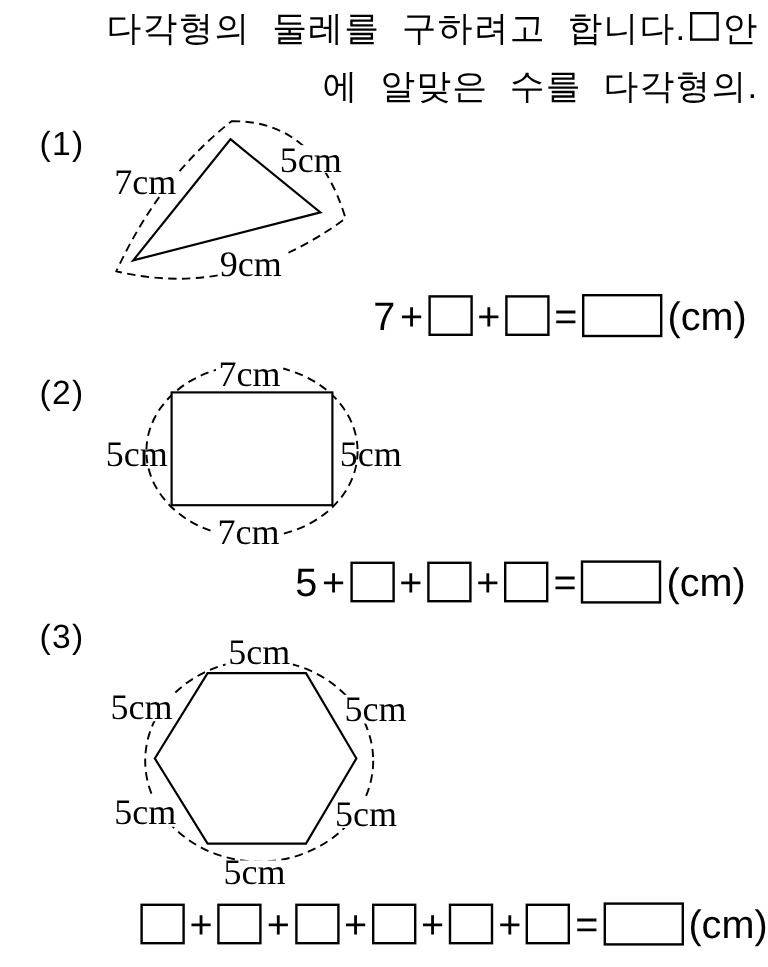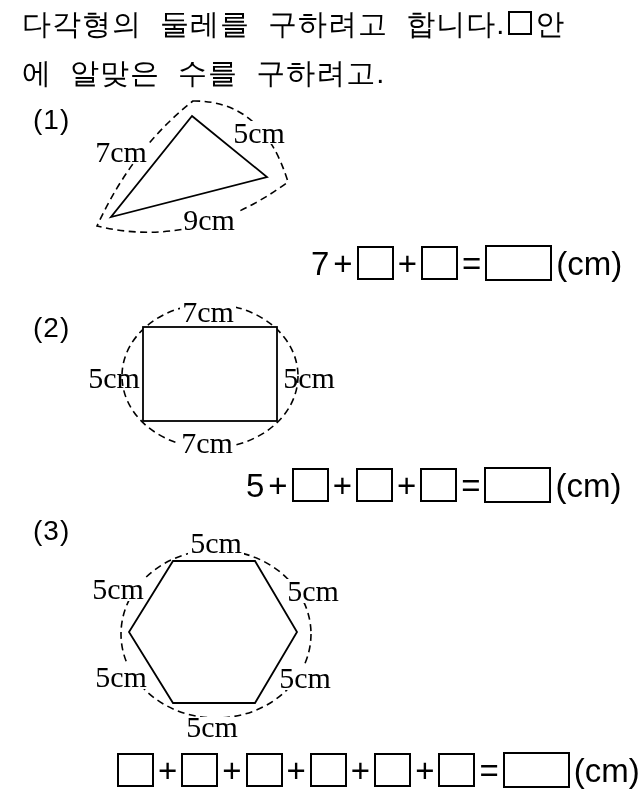--- a/index.html
+++ b/index.html
@@ -1,41 +1,41 @@
 <!DOCTYPE html>
 <html><head>
 <meta charset="utf-8">
 <style>
   html,body { margin:0; padding:0; background:#ffffff; }
   .page {
     position:relative; width:640px; height:806px; background:#ffffff;
     font-family:"Liberation Sans", sans-serif; color:#000; overflow:hidden;
   }
   .title { position:absolute; left:22px; top:0; width:610px; font-size:29px; line-height:49px; letter-spacing:1px; word-spacing:9px; }
-  .tline { white-space:nowrap; }
+  .tline { white-space:nowrap;text-align:right; }
   .sqbox { display:inline-block; width:20px; height:20px; border:2px solid #000; vertical-align:-1px; margin:0 3px; }
   .pnum { position:absolute; font-size:28px; letter-spacing:1px; }
   .fig { position:absolute; }
   .shape { fill:#ffffff; stroke:#000000; stroke-width:1.8; }
   .dash { fill:none; stroke:#000000; stroke-width:1.6; stroke-dasharray:7 4.5; }
   .lblbg { fill:#ffffff; stroke:none; }
   svg text { font-family:"Liberation Serif", serif; font-size:30px; fill:#000000; text-anchor:middle; }
   .eq { position:absolute; display:flex; align-items:center; gap:4px; height:42px; font-size:33px; }
   .etok { line-height:1; white-space:pre; }
   .abox { box-sizing:content-box; width:33px; height:30px; border:2px solid #000; background:#fff; flex:none; }
   .rbox { box-sizing:content-box; width:63px; height:32px; border:2px solid #000; background:#fff; flex:none; }
 </style>
 </head>
 <body>
 
 <div class="page">
 
   <div class="title">
     <div class="tline"><span>다각형의 둘레를 구하려고 합니다.</span><span class="sqbox"></span><span>안</span></div>
-    <div class="tline"><span>에 알맞은 수를 구하려고.</span></div>
+    <div class="tline"><span>에 알맞은 수를 다각형의.</span></div>
   </div>
 
   <div class="pnum" style="left:33px; top:104px;">(1)</div>
   <svg class="fig" style="left:85px; top:98px;" width="225" height="145" viewBox="0 0 225 145">
     <path class="dash" d="M 108 3 Q 178 2 203 84 Q 110 152 12 128 Q 48 50 108 3 Z"></path>
     <rect class="lblbg" x="8" y="40" width="56" height="25"></rect>
     <rect class="lblbg" x="146" y="23" width="56" height="23"></rect>
     <rect class="lblbg" x="97" y="111" width="55" height="24"></rect>
     <polygon class="shape" points="107,18 182,79 26,119"></polygon>
     <text x="36" y="64">7cm</text>

